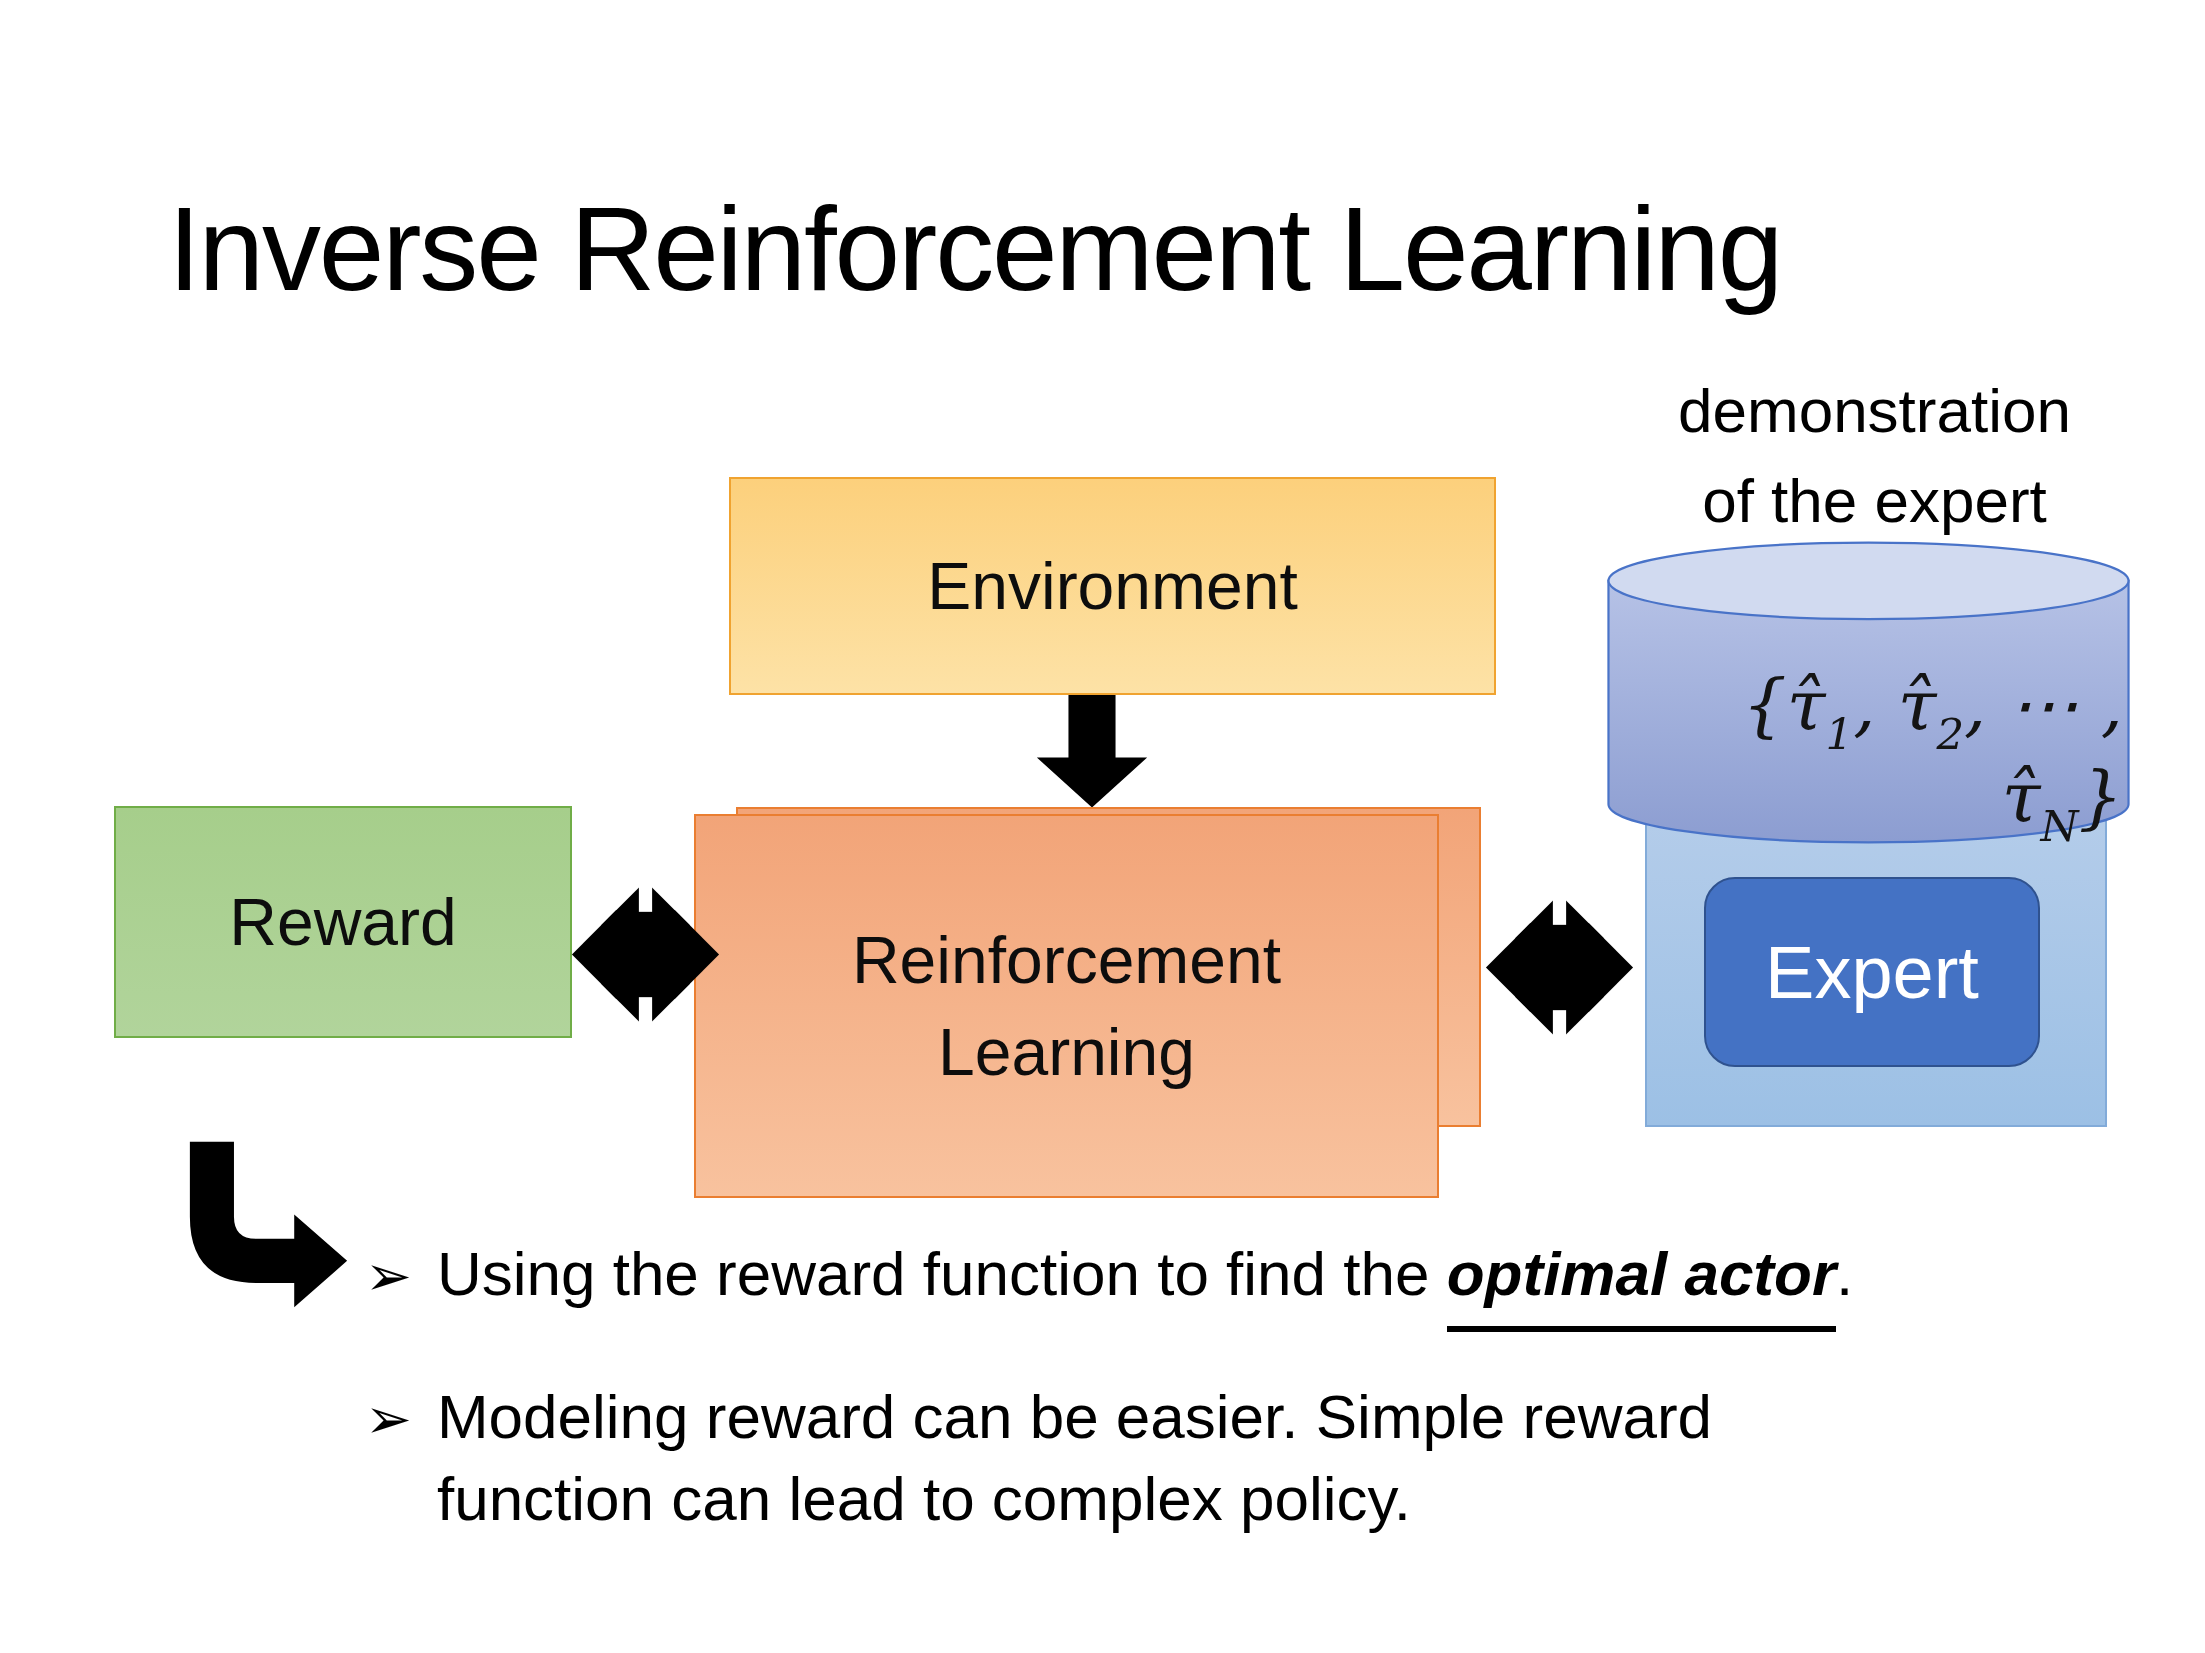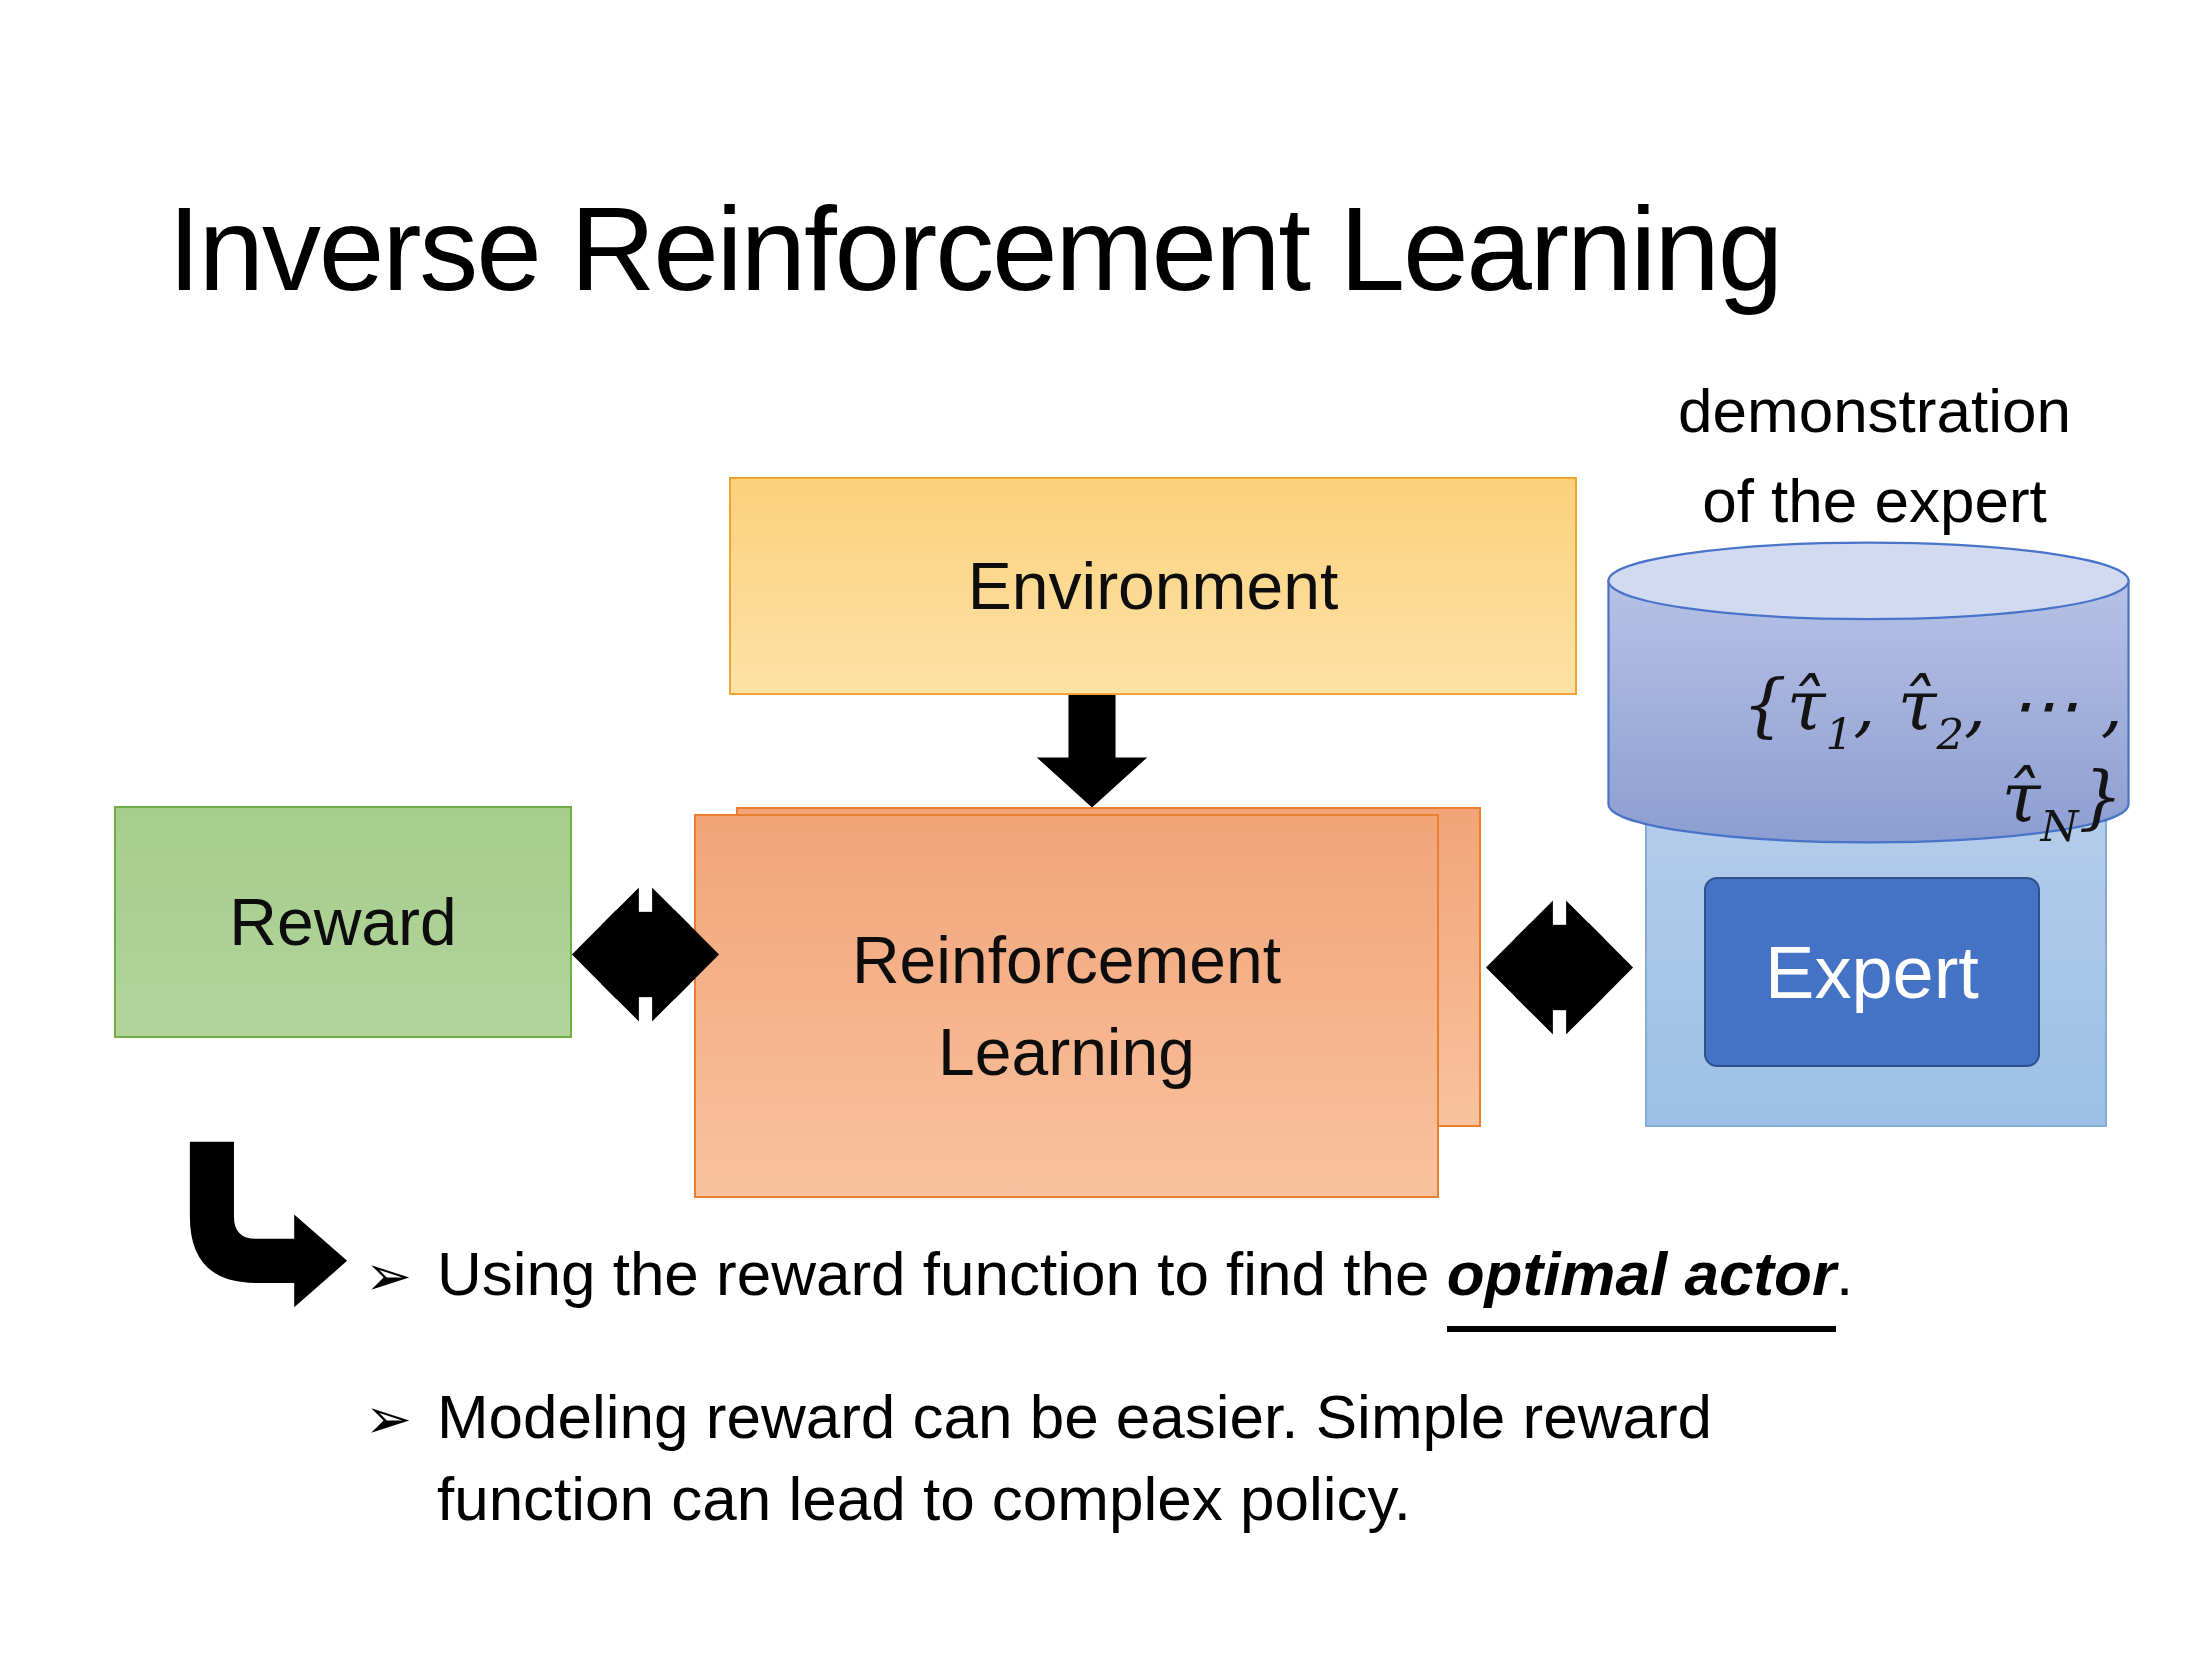--- a/index.html
+++ b/index.html
@@ -24,21 +24,21 @@
     font-size:62px;line-height:1.45;text-align:center;color:var(--text);
   }
   #demo-label span{display:block;}
 
   
   .dbox{box-sizing:border-box;display:flex;flex-direction:column;align-items:center;justify-content:center;text-align:center;}
   .dbox .lbl{font-size:66px;line-height:1.4;color:#0d0d0d;}
   .dbox .lbl span{display:block;}
 
   #env-box{
-    left:729px;top:477px;width:848px;height:218px;
+    left:729px;top:477px;width:767px;height:218px;
     background:linear-gradient(180deg,var(--env-fill-top),var(--env-fill-bottom));
     border:2.9px solid var(--env-border);
   }
   #reward-box{
     left:114px;top:806px;width:458px;height:232px;
     background:linear-gradient(180deg,var(--reward-fill-top),var(--reward-fill-bottom));
     border:2.9px solid var(--reward-border);
   }
   #rl-box-back{
     left:736px;top:807px;width:745px;height:320px;
@@ -53,21 +53,21 @@
   }
   #expert-panel{
     left:1645px;top:798px;width:462px;height:329px;box-sizing:border-box;
     background:linear-gradient(180deg,var(--panel-fill-top),var(--panel-fill-bottom));
     border:2.2px solid var(--panel-border);
   }
   #expert-box{
     left:1704px;top:877px;width:336px;height:190px;box-sizing:border-box;
     background:var(--expert-fill);
     border:2.9px solid var(--expert-border);
-    border-radius:13px;
+    border-radius:31px;
     display:flex;align-items:center;justify-content:center;
   }
   #expert-box .lbl{font-size:74px;color:var(--expert-text);}
 
   
   #cylinder{left:1607px;top:541px;}
   #cyl-math{
     left:1614px;top:663px;width:509px;text-align:right;
     font-family:"DejaVu Serif",serif;font-style:italic;
     font-size:70px;color:#141414;line-height:1.2;

